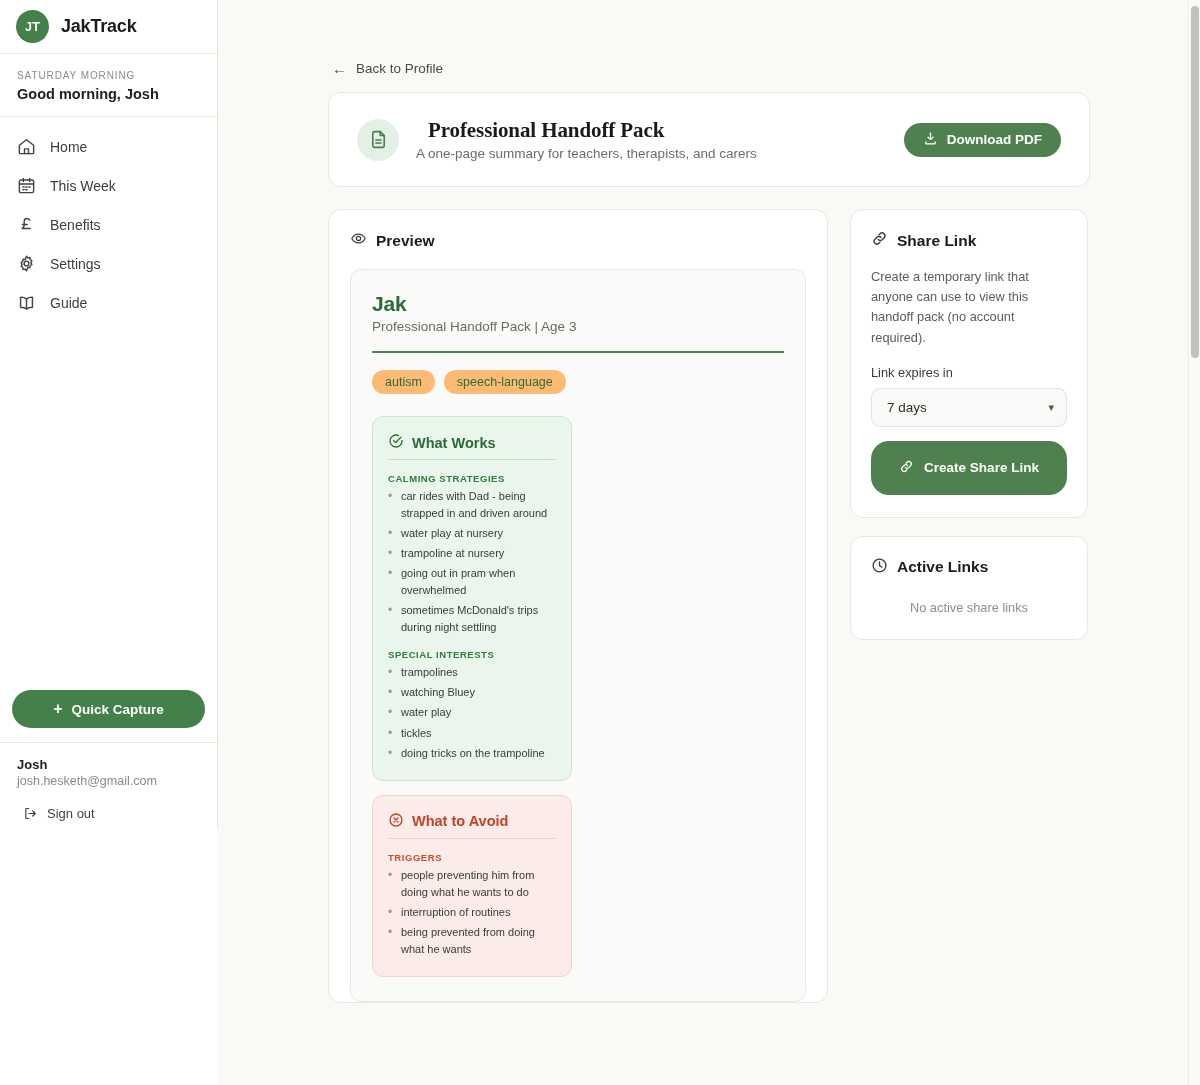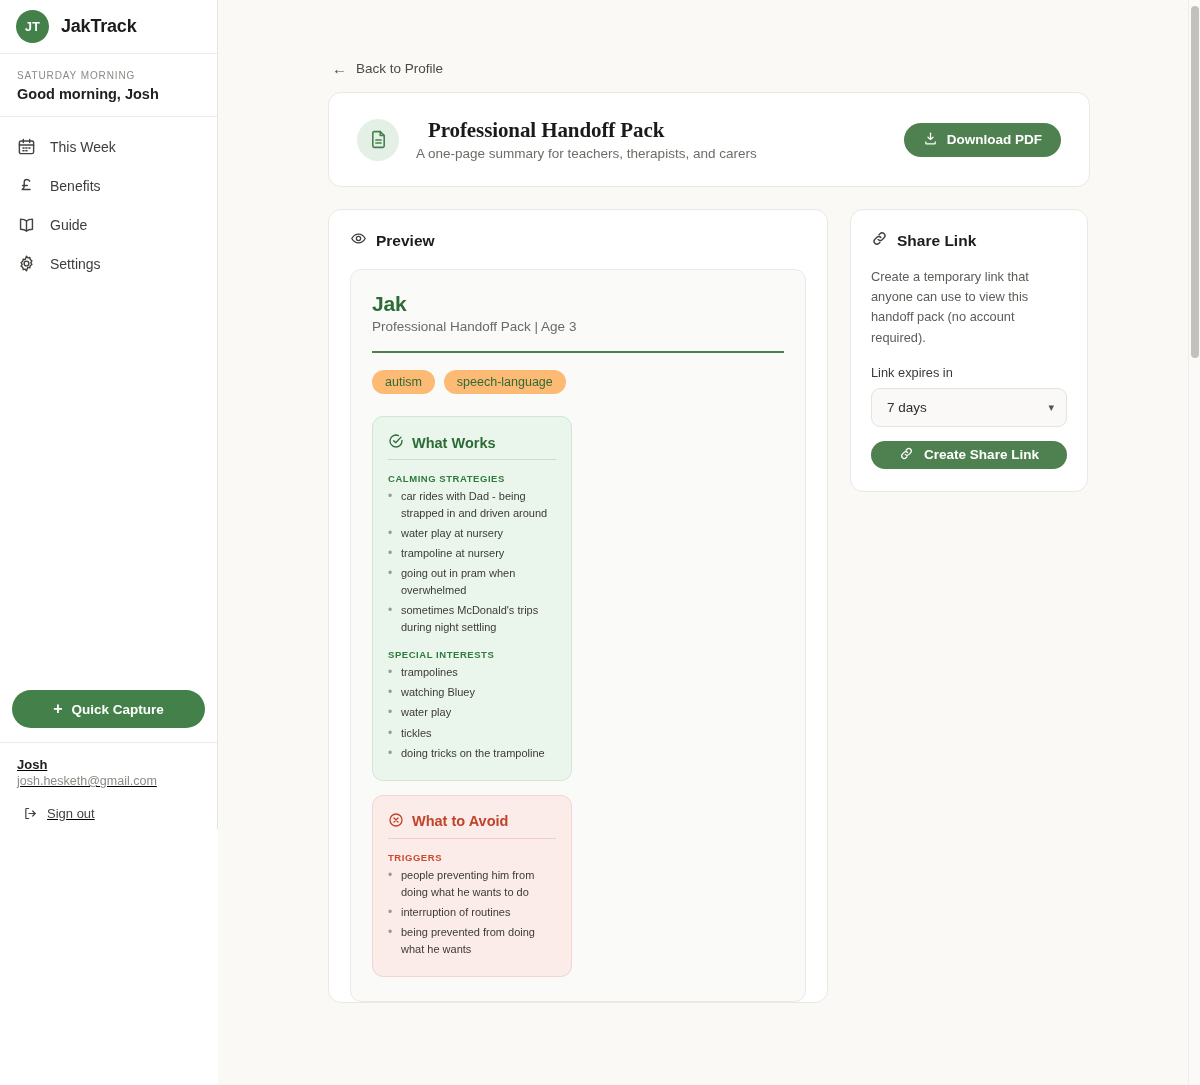--- a/index.html
+++ b/index.html
@@ -52,21 +52,21 @@
   .sb-spacer { flex: 1 1 auto; }
 
   .quick-capture {
     margin: 0 12px 14px 12px; height: 38px; border-radius: 19px;
     background: #44804a; color: #fff; border: none; cursor: pointer;
     display: flex; align-items: center; justify-content: center; gap: 9px;
     font-size: 13.5px; font-weight: 700; font-family: inherit;
   }
   .qc-plus { font-size: 16px; line-height: 1; font-weight: 700; }
 
-  .user-block { border-top: 1px solid #eceae6; padding: 14px 17px 4px 17px; text-decoration: underline; }
+  .user-block { border-top: 1px solid #eceae6; padding: 14px 17px 4px 17px; }
   .user-name { font-size: 13px; font-weight: 700; color: #22211f; }
   .user-email { font-size: 12.5px; color: #8d8a85; margin-top: 2px; }
   .signout {
     display: flex; align-items: center; gap: 9px;
     margin-top: 14px; padding: 4px 0 4px 6px; cursor: pointer;
     font-size: 13px; color: #44423f;
   }
   .signout svg { width: 15px; height: 15px; display: block; }
 
   
@@ -182,21 +182,21 @@
     width: 100%; height: 39px; border-radius: 9px;
     border: 1px solid #e6e2dc; background: #faf9f7;
     padding: 0 32px 0 15px; font-size: 13.5px; color: #2f2e2b;
     font-family: inherit; appearance: none; cursor: pointer;
   }
   .caret {
     position: absolute; right: 13px; top: 50%; transform: translateY(-50%);
     pointer-events: none; color: #55524e; font-size: 11px;
   }
   .btn-share {
-    width: 100%; margin-top: 14px; height: 28px; border-radius: 18px;
+    width: 100%; margin-top: 14px; height: 54px; border-radius: 18px;
     background: #4f8050; color: #fff; border: none; cursor: pointer;
     font-family: inherit; font-size: 13.5px; font-weight: 700;
     display: flex; align-items: center; justify-content: center; gap: 10px;
   }
   .btn-share svg { width: 15px; height: 15px; }
   .empty-links {
     text-align: center; font-size: 12.8px; color: #918e89; padding: 6px 0 2px 0;
   }
   .mt18 { margin-top: 18px; }
 
@@ -221,20 +221,29 @@
       <div class="avatar">JT</div>
       <div class="brand-name">JakTrack</div>
     </div>
 
     <div class="greet">
       <div class="greet-eyebrow">SATURDAY MORNING</div>
       <div class="greet-title">Good morning, Josh</div>
     </div>
 
     <nav class="nav">
+      <div class="nav-item">
+        <span class="nav-ico">
+          <svg viewBox="0 0 24 24" fill="none" stroke="currentColor" stroke-width="1.8" stroke-linecap="round" stroke-linejoin="round">
+              <path d="M3 10.5 12 3.5l9 7V20a1 1 0 0 1-1 1H4a1 1 0 0 1-1-1z"></path>
+              <path d="M9.5 21v-6h5v6"></path>
+            </svg>
+        </span>
+        <span>Home</span>
+      </div>
       <div class="nav-item">
         <span class="nav-ico">
           <svg viewBox="0 0 24 24" fill="none" stroke="currentColor" stroke-width="1.8" stroke-linecap="round" stroke-linejoin="round">
               <rect x="3" y="5" width="18" height="16" rx="2"></rect>
               <path d="M3 10h18M8 3v4M16 3v4"></path>
               <path d="M7.5 14h1.5M11.2 14h1.5M15 14h1.5M7.5 17.3h1.5M11.2 17.3h1.5"></path>
             </svg>
         </span>
         <span>This Week</span>
       </div>
@@ -243,34 +252,34 @@
           <svg viewBox="0 0 24 24" fill="none" stroke="currentColor" stroke-width="1.8" stroke-linecap="round" stroke-linejoin="round">
               <path d="M16 6.5c-.8-1.3-2-2-3.5-2-2 0-3.4 1.4-3.4 3.4 0 3.3.4 5.3-.6 7.1-.5.9-1.2 1.5-2 2h10"></path>
               <path d="M7 12h6"></path>
             </svg>
         </span>
         <span>Benefits</span>
       </div>
       <div class="nav-item">
         <span class="nav-ico">
           <svg viewBox="0 0 24 24" fill="none" stroke="currentColor" stroke-width="1.8" stroke-linecap="round" stroke-linejoin="round">
-              <path d="M12 7.5C10.6 6 8.6 5.2 4.5 5.2V18c4 0 6 .8 7.5 2.3 1.5-1.5 3.5-2.3 7.5-2.3V5.2c-4 0-6 .8-7.5 2.3z"></path>
-              <path d="M12 7.5v12.8"></path>
-            </svg>
-        </span>
-        <span>Guide</span>
+              <circle cx="12" cy="12" r="3"></circle>
+              <path d="M12 2.8l1.6 2.1 2.6-.5.5 2.6 2.1 1.6-1.3 2.3 1.3 2.3-2.1 1.6-.5 2.6-2.6-.5L12 21.2l-1.6-2.1-2.6.5-.5-2.6-2.1-1.6 1.3-2.3-1.3-2.3 2.1-1.6.5-2.6 2.6.5z"></path>
+            </svg>
+        </span>
+        <span>Settings</span>
       </div>
       <div class="nav-item">
         <span class="nav-ico">
           <svg viewBox="0 0 24 24" fill="none" stroke="currentColor" stroke-width="1.8" stroke-linecap="round" stroke-linejoin="round">
-              <circle cx="12" cy="12" r="3"></circle>
-              <path d="M12 2.8l1.6 2.1 2.6-.5.5 2.6 2.1 1.6-1.3 2.3 1.3 2.3-2.1 1.6-.5 2.6-2.6-.5L12 21.2l-1.6-2.1-2.6.5-.5-2.6-2.1-1.6 1.3-2.3-1.3-2.3 2.1-1.6.5-2.6 2.6.5z"></path>
-            </svg>
-        </span>
-        <span>Settings</span>
+              <path d="M12 7.5C10.6 6 8.6 5.2 4.5 5.2V18c4 0 6 .8 7.5 2.3 1.5-1.5 3.5-2.3 7.5-2.3V5.2c-4 0-6 .8-7.5 2.3z"></path>
+              <path d="M12 7.5v12.8"></path>
+            </svg>
+        </span>
+        <span>Guide</span>
       </div>
     </nav>
 
     <div class="sb-spacer"></div>
 
     <button class="quick-capture">
       <span class="qc-plus">+</span>
       <span>Quick Capture</span>
     </button>
 
@@ -426,20 +435,32 @@
                 <span>
                   <svg viewBox="0 0 24 24" fill="none" stroke="#ffffff" stroke-width="2" stroke-linecap="round" stroke-linejoin="round">
                       <path d="M10 13.5a4 4 0 0 0 5.7.3l2.8-2.8a4 4 0 0 0-5.7-5.7l-1.5 1.5"></path>
                       <path d="M14 10.5a4 4 0 0 0-5.7-.3L5.5 13a4 4 0 0 0 5.7 5.7l1.5-1.5"></path>
                     </svg>
                 </span>
                 <span>Create Share Link</span>
               </button>
             </section>
 
+            <section class="card side-card mt18">
+              <div class="side-head">
+                <span>
+                  <svg viewBox="0 0 24 24" fill="none" stroke="currentColor" stroke-width="1.9" stroke-linecap="round" stroke-linejoin="round">
+                      <circle cx="12" cy="12" r="9"></circle>
+                      <path d="M12 7v5.3l3.4 2"></path>
+                    </svg>
+                </span>
+                <span>Active Links</span>
+              </div>
+              <div class="empty-links">No active share links</div>
+            </section>
           </div>
 
         </div>
       </div>
     </div>
 
     <div class="scrollbar">
       <div class="scrollthumb"></div>
     </div>
   </main>

